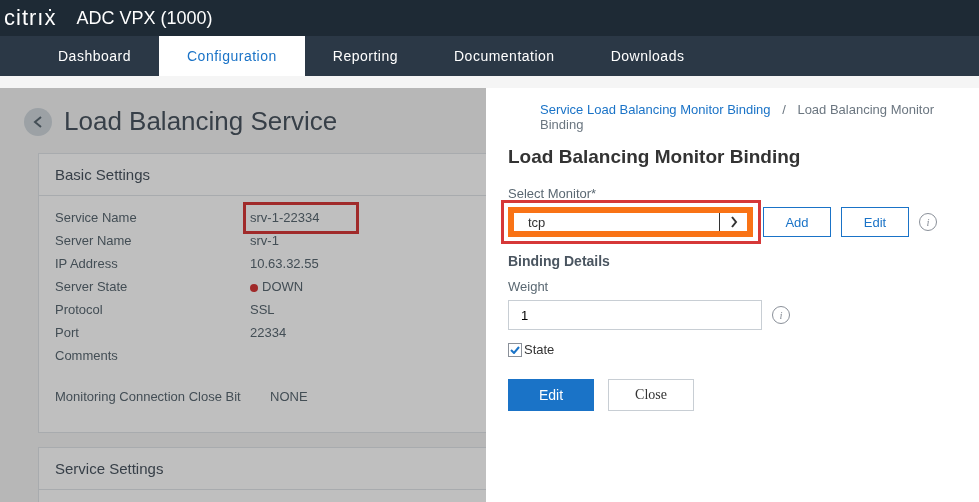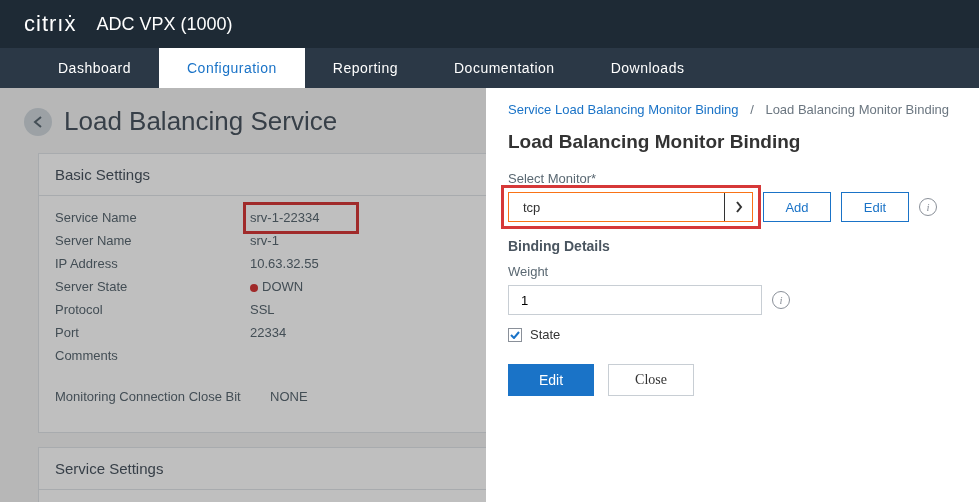--- a/index.html
+++ b/index.html
@@ -1,18 +1,18 @@
 <!DOCTYPE html>
 <html><head>
   <meta charset="utf-8">
   <style>
     * { margin: 0; padding: 0; box-sizing: border-box; font-family: Arial, sans-serif; }
     body { width: 979px; height: 502px; background: #f5f5f5; position: relative; overflow: hidden; }
     
-    .topbar { background: #1e2a35; height: 48px; display: flex; align-items: center; padding: 0 24px; }
+    .topbar { background: #1e2a35; height: 36px; display: flex; align-items: center; padding: 0 4px; }
     .logo { color: #fff; font-size: 22px; letter-spacing: 1px; }
     .product { color: #fff; font-size: 18px; margin-left: 20px; text-align: right; }
     
     .navbar { background: #2b3846; height: 40px; display: flex; padding-left: 30px; }
     .nav-item { color: #fff; padding: 1px 28px; display: flex; align-items: center; font-size: 14px; cursor: pointer; letter-spacing: 0.5px; }
     .nav-item.active { background: #fff; color: #1a73c7; }
     
     .main-bg { position: absolute; top: 88px; left: 0; right: 0; bottom: 0; padding: 18px 24px; }
     .back-row { display: flex; align-items: center; gap: 12px; margin-bottom: 16px; }
     .back-circle { width: 28px; height: 28px; border-radius: 50%; background: #d0d7dd; display: flex; align-items: center; justify-content: center; color: #5a6872; font-size: 18px; }
@@ -27,42 +27,42 @@
     .kv-value { color: #5a6872; }
     
     .highlight-box { position: absolute; border: 3px solid #d63838; pointer-events: none; }
     .down-dot { display: inline-block; width: 8px; height: 8px; border-radius: 50%; background: #d63838; margin-right: 4px; vertical-align: middle; }
     
     .section-gap { height: 14px; background: #f5f5f5; }
     
     .overlay { position: absolute; top: 88px; left: 0; width: 486px; bottom: 0; background: rgba(0,0,0,0.25); }
     
     .panel { position: absolute; top: 88px; right: 0; width: 493px; bottom: 0; background: #fff; padding: 14px 22px 20px 22px; }
-    .breadcrumb { font-size: 13px; color: #6b7680; margin-bottom: 14px; }
+    .breadcrumb { font-size: 13px; color: #6b7680; margin-bottom: 14px; margin-left: 32px; }
     .breadcrumb a { color: #1a73c7; text-decoration: none; }
     .bc-sep { margin: 0 8px; color: #6b7680; }
     
     .panel-title { font-size: 19px; color: #333; font-weight: 600; margin-bottom: 18px; }
     
     .field-label { font-size: 13px; color: #5a6872; margin-bottom: 6px; }
     .binding-head { font-size: 14px; color: #4a5560; font-weight: 600; margin: 16px 0 10px; }
     
     .select-row { display: flex; align-items: center; gap: 10px; }
-    .select-box { display: flex; align-items: center; border: 1px solid #f97316; height: 30px; width: 245px; background: #fff; }
+    .select-box { display: flex; align-items: center; border: 6px solid #f97316; height: 30px; width: 245px; background: #fff; }
     .select-text { flex: 1; padding: 0 14px; font-size: 13px; color: #333; }
     .select-caret { width: 28px; height: 100%; border-left: 1px solid #333; display: flex; align-items: center; justify-content: center; }
     .select-caret svg { width: 8px; height: 12px; fill: none; stroke: #333; stroke-width: 2; }
     
     .btn-outline { border: 1px solid #1a73c7; color: #1a73c7; background: #fff; height: 30px; width: 68px; font-size: 13px; cursor: pointer; }
     .info-icon { width: 18px; height: 18px; border: 1.5px solid #8a9099; border-radius: 50%; display: flex; align-items: center; justify-content: center; color: #8a9099; font-size: 11px; font-style: italic; font-family: serif; }
     
     .weight-row { display: flex; align-items: center; gap: 10px; }
     .text-input { border: 1px solid #c8ced4; height: 30px; width: 254px; padding: 0 12px; font-size: 13px; }
     
-    .checkbox-row { display: flex; align-items: center; gap: 8px; margin-top: 12px; font-size: 13px; color: #333; }
+    .checkbox-row { display: flex; align-items: center; gap: 2px; margin-top: 12px; font-size: 13px; color: #333; }
     .chk { width: 14px; height: 14px; border: 1px solid #8a9099; display: flex; align-items: center; justify-content: center; }
     .chk svg { width: 10px; height: 8px; stroke: #1a73c7; stroke-width: 2; fill: none; }
     
     .action-row { display: flex; gap: 14px; margin-top: 22px; }
     .btn-primary { background: #1a73c7; color: #fff; border: none; height: 32px; width: 86px; font-size: 14px; cursor: pointer; }
     .btn-secondary { background: #fff; color: #333; border: 1px solid #c8ced4; height: 32px; width: 86px; font-size: 14px; cursor: pointer; font-family: Liberation Serif, serif; }
   </style>
 </head>
 <body>
 

